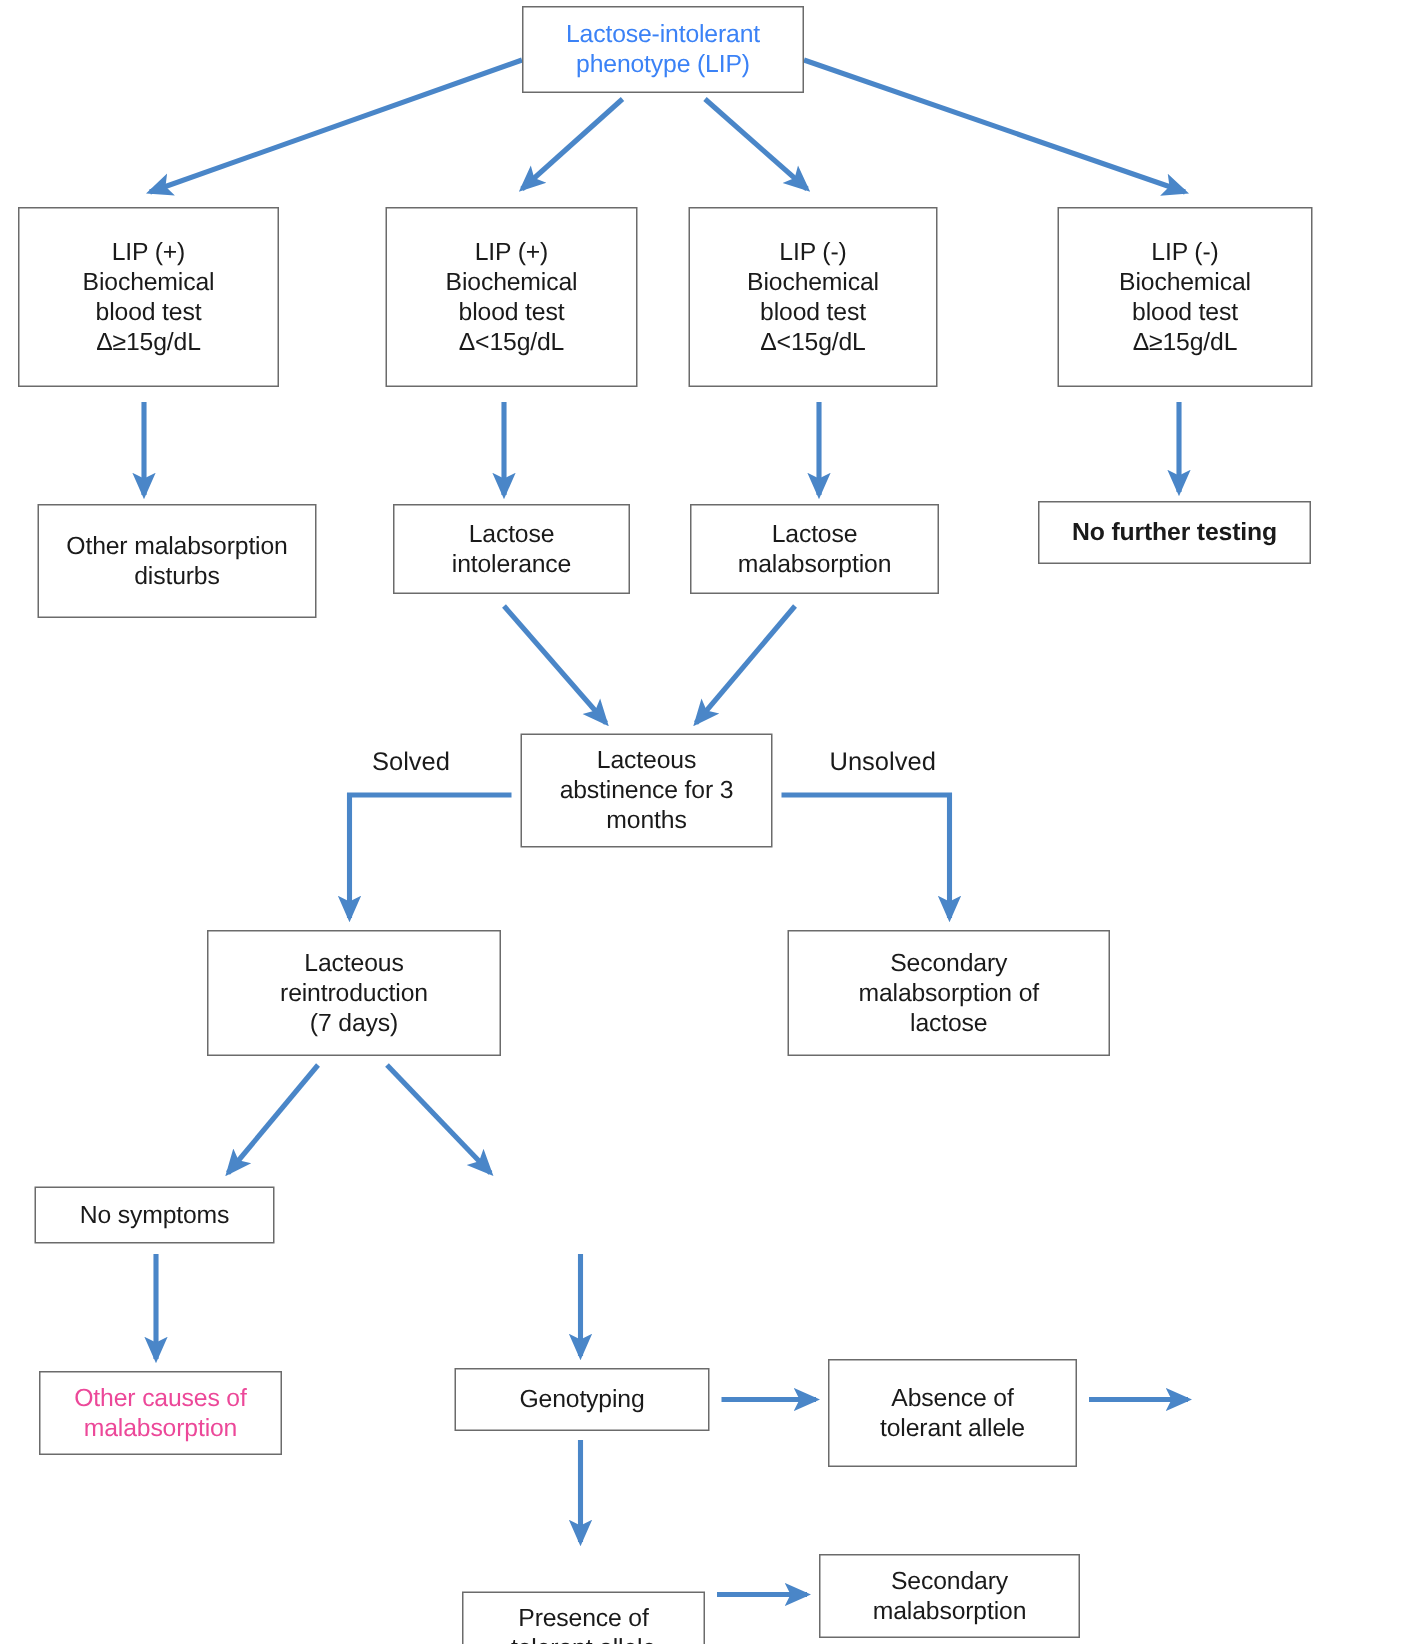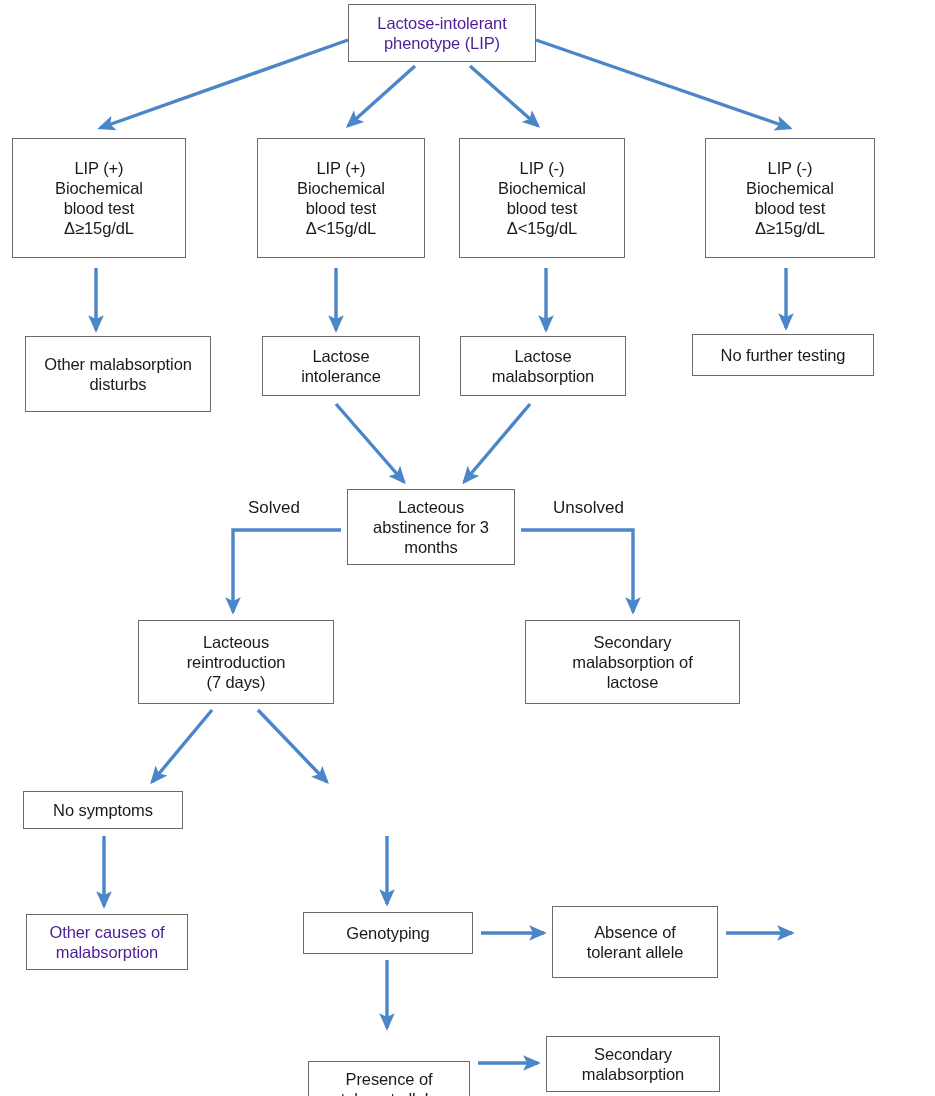--- a/index.html
+++ b/index.html
@@ -85,21 +85,21 @@
       <path d="M 104 836 L 104 906" stroke="#4a86c8"></path>
       <path d="M 387 836 L 387 904" stroke="#4a86c8"></path>
       <path d="M 387 960 L 387 1028" stroke="#4a86c8"></path>
 
       <path d="M 481 933 L 544 933" stroke="#4a86c8"></path>
       <path d="M 726 933 L 792 933" stroke="#4a86c8"></path>
       <path d="M 478 1063 L 538 1063" stroke="#4a86c8"></path>
     </g>
   </svg>
 
-  <div class="node" style="left: 348px; top: 4px; width: 188px; height: 58px; border-color: rgb(107, 107, 107); color: #4c1d95;">Lactose-intolerant
+  <div class="node" style="left: 348px; top: 4px; width: 188px; height: 58px; border-color: rgb(107, 107, 107); color: #3b82f6;">Lactose-intolerant
 phenotype (LIP)</div>
   <div class="node" style="left: 12px; top: 138px; width: 174px; height: 120px; border-color: rgb(107, 107, 107); color: rgb(26, 26, 26);">LIP  (+)
 Biochemical
 blood test
 Δ≥15g/dL</div>
   <div class="node" style="left: 257px; top: 138px; width: 168px; height: 120px; border-color: rgb(107, 107, 107); color: rgb(26, 26, 26);">LIP (+)
 Biochemical
 blood test
 Δ&lt;15g/dL</div>
   <div class="node" style="left: 459px; top: 138px; width: 166px; height: 120px; border-color: rgb(107, 107, 107); color: rgb(26, 26, 26);">LIP (-)
@@ -109,32 +109,32 @@
   <div class="node" style="left: 705px; top: 138px; width: 170px; height: 120px; border-color: rgb(107, 107, 107); color: rgb(26, 26, 26);">LIP (-)
 Biochemical
 blood test
 Δ≥15g/dL</div>
   <div class="node" style="left: 3px; top: 336px; width: 186px; height: 76px; border-color: rgb(107, 107, 107); color: rgb(26, 26, 26); margin-left: 22px;">Other  malabsorption
 disturbs</div>
   <div class="node" style="left: 262px; top: 336px; width: 158px; height: 60px; border-color: rgb(107, 107, 107); color: rgb(26, 26, 26);">Lactose
 intolerance</div>
   <div class="node" style="left: 460px; top: 336px; width: 166px; height: 60px; border-color: rgb(107, 107, 107); color: rgb(26, 26, 26);">Lactose
 malabsorption</div>
-  <div class="node" style="left: 692px; top: 334px; width: 182px; height: 42px; border-color: rgb(107, 107, 107); color: rgb(26, 26, 26);">No further testing</div>
+  <div class="node" style="left: 692px; top: 334px; width: 182px; height: 42px; border-color: rgb(107, 107, 107); color: rgb(26, 26, 26); font-weight: bold;">No further testing</div>
   <div class="node" style="left: 347px; top: 489px; width: 168px; height: 76px; border-color: rgb(107, 107, 107); color: rgb(26, 26, 26);">Lacteous
 abstinence for 3
 months</div>
   <div class="node" style="left: 138px; top: 620px; width: 196px; height: 84px; border-color: rgb(107, 107, 107); color: rgb(26, 26, 26);">Lacteous
 reintroduction
 (7 days)</div>
   <div class="node" style="left: 525px; top: 620px; width: 215px; height: 84px; border-color: rgb(107, 107, 107); color: rgb(26, 26, 26);">Secondary
 malabsorption of
 lactose</div>
   <div class="node" style="left: 23px; top: 791px; width: 160px; height: 38px; border-color: rgb(107, 107, 107); color: rgb(26, 26, 26);">No symptoms</div>
-  <div class="node" style="left: 26px; top: 914px; width: 162px; height: 56px; border-color: rgb(107, 107, 107); color: #4c1d95;">Other causes of
+  <div class="node" style="left: 26px; top: 914px; width: 162px; height: 56px; border-color: rgb(107, 107, 107); color: #ec4899;">Other causes of
 malabsorption</div>
   <div class="node" style="left: 303px; top: 912px; width: 170px; height: 42px; border-color: rgb(107, 107, 107); color: rgb(26, 26, 26); text-align: center;">Genotyping</div>
   <div class="node" style="left: 552px; top: 906px; width: 166px; height: 72px; border-color: rgb(107, 107, 107); color: rgb(26, 26, 26);">Absence of
 tolerant allele</div>
   <div class="node" style="left: 308px; top: 1036px; width: 162px; height: 56px; border-color: rgb(107, 107, 107); color: rgb(26, 26, 26); margin-top: 25px;">Presence of
 tolerant allele</div>
   <div class="node" style="left: 546px; top: 1036px; width: 174px; height: 56px; border-color: rgb(107, 107, 107); color: rgb(26, 26, 26);">Secondary
 malabsorption</div>
 
   <div class="edge-label" style="left: 248px; top: 499px; color: rgb(26, 26, 26);">Solved</div>

